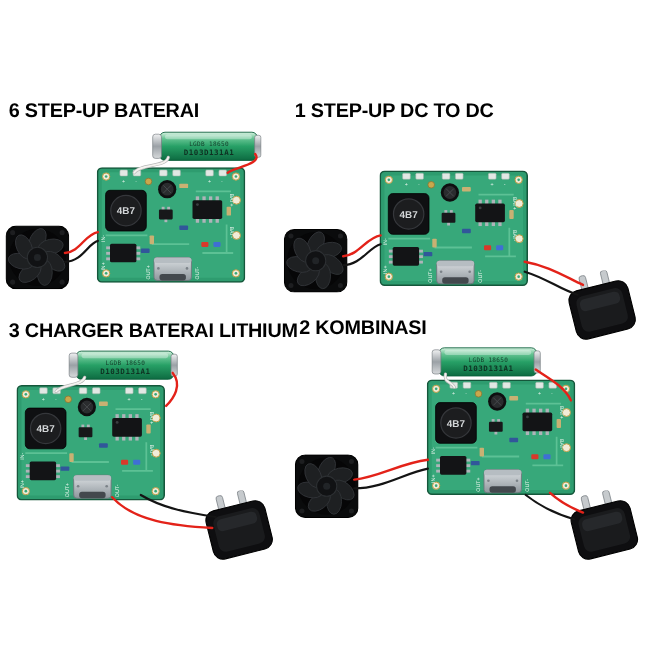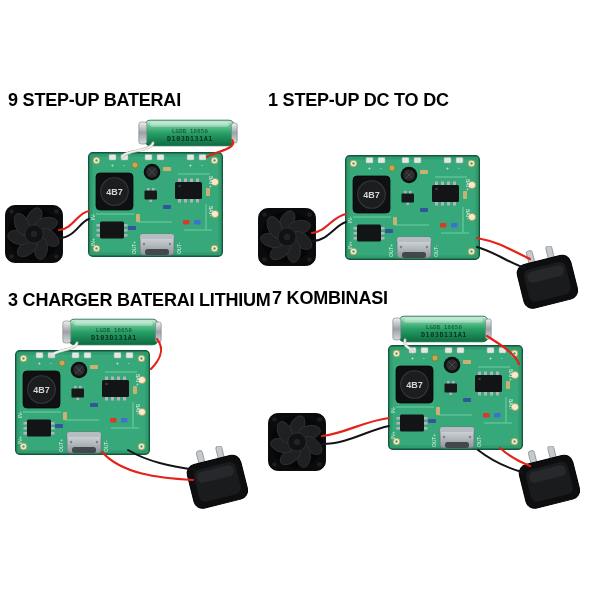--- a/index.html
+++ b/index.html
@@ -26,24 +26,24 @@
   .ind-label{font-family:"Liberation Sans",sans-serif;font-weight:700;font-size:9px;
              fill:#d2d5d7;text-anchor:middle}
   .bat-line1{font-family:"DejaVu Sans Mono",monospace;font-size:5.5px;fill:#14402c;
              text-anchor:middle;letter-spacing:.3px}
   .bat-line2{font-family:"DejaVu Sans Mono",monospace;font-size:6.8px;font-weight:700;
              fill:#0e3122;text-anchor:middle;letter-spacing:.5px}
 </style>
 </head>
 <body>
 
-<div class="section-label" id="label-1">9 STEP-UP BATERAI</div>
+<div class="section-label" id="label-1">6 STEP-UP BATERAI</div>
 <div class="section-label" id="label-2">1 STEP-UP DC TO DC</div>
 <div class="section-label" id="label-3">3 CHARGER BATERAI LITHIUM</div>
-<div class="section-label" id="label-4">7 KOMBINASI</div>
+<div class="section-label" id="label-4">2 KOMBINASI</div>
 
 <svg class="canvas" viewBox="0 0 600 600" width="600" height="600">
   <defs>
     <linearGradient id="batG" x1="0" y1="0" x2="0" y2="1">
       <stop offset="0" stop-color="#d9f2e2"></stop>
       <stop offset="0.22" stop-color="#66c493"></stop>
       <stop offset="0.5" stop-color="#27a066"></stop>
       <stop offset="1" stop-color="#0d6b41"></stop>
     </linearGradient>
     <linearGradient id="metG" x1="0" y1="0" x2="0" y2="1">

